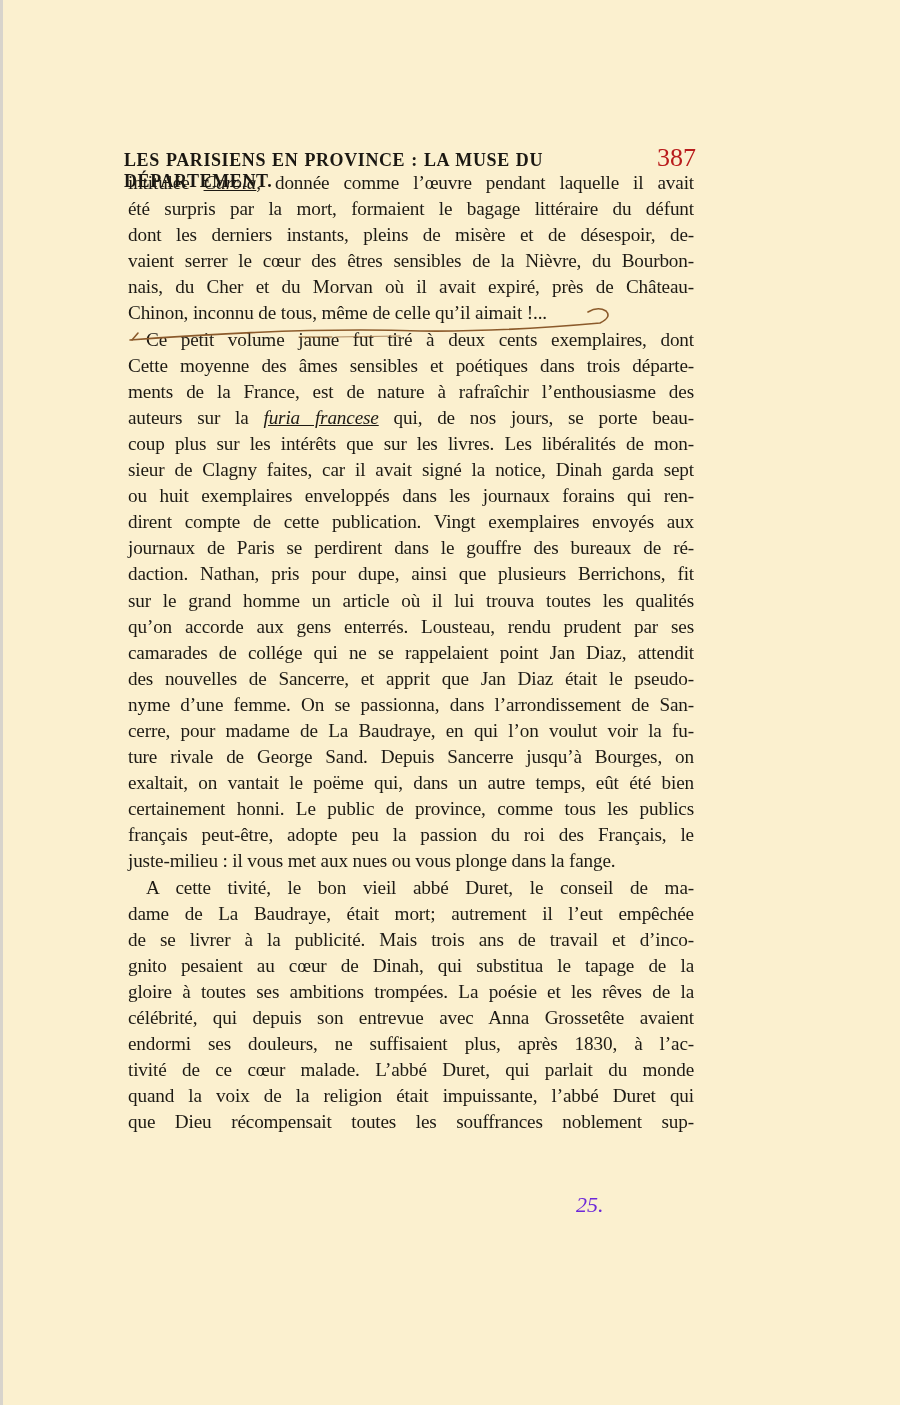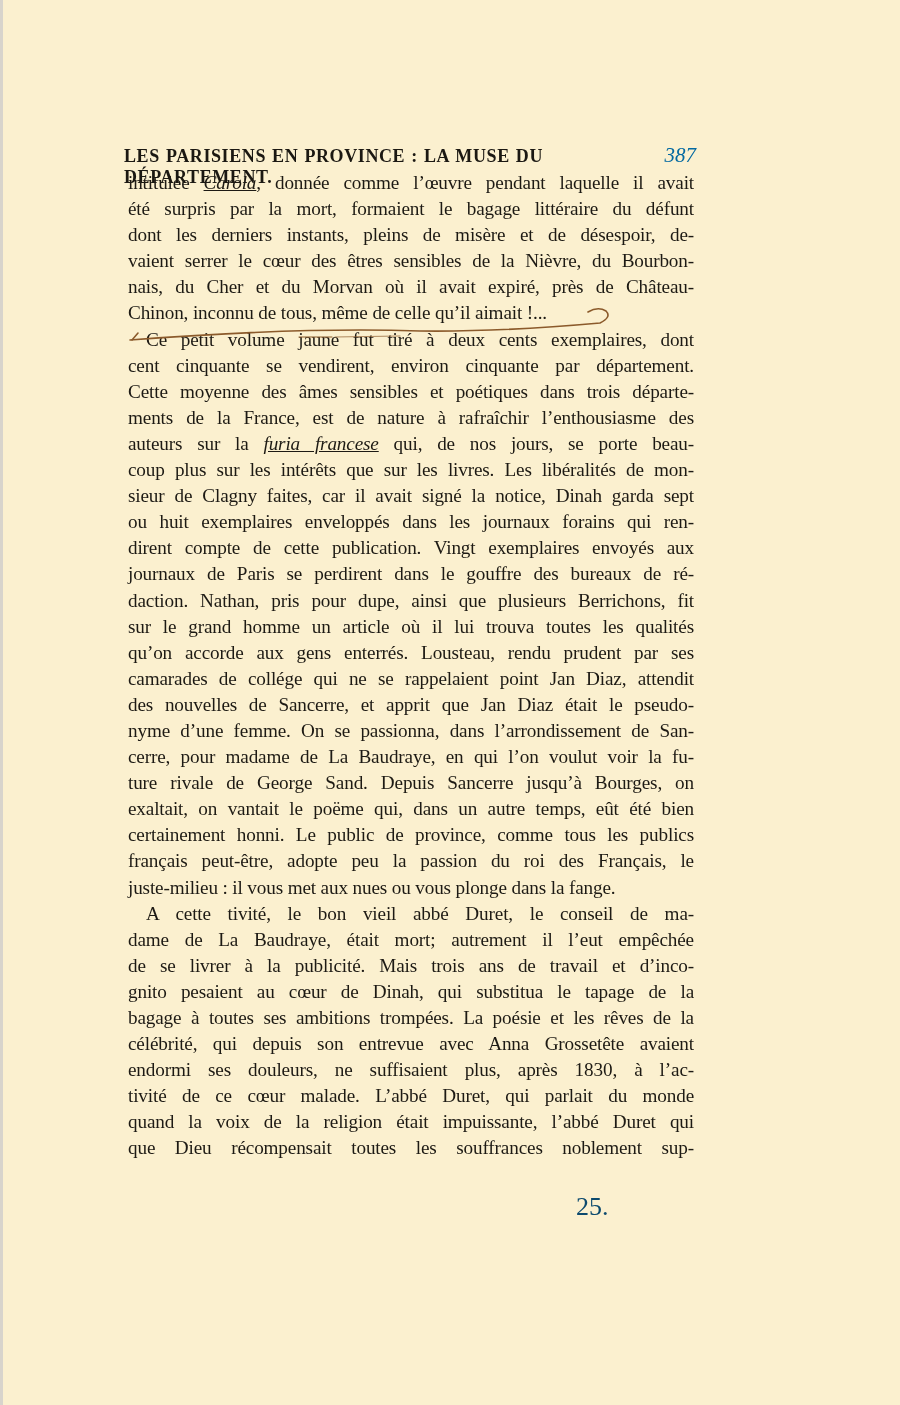--- a/index.html
+++ b/index.html
@@ -34,23 +34,22 @@
   .running-title {
     font-family: "Liberation Serif", serif;
     font-weight: bold;
     font-size: 18px;
     letter-spacing: 0.6px;
     word-spacing: 1px;
     color: #1b1812;
   }
   .page-number {
     font-family: "Liberation Serif", serif;
-    font-size: 21px;
-    color: #0369a1;
-    font-style: italic;
+    font-size: 26px;
+    color: #b91c1c;
   }
   .text-block {
     position: absolute;
     left: 128px;
     top: 170px;
     width: 566px;
   }
   .line {
     height: 26.1px;
     line-height: 26.1px;
@@ -67,22 +66,23 @@
     padding-left: 18px;
   }
   .line em {
     font-style: italic;
     text-decoration: underline;
   }
   .signature {
     position: absolute;
     left: 576px;
     top: 1192px;
-    font-size: 26px;
-    color: #0c4a6e;
+    font-size: 22px;
+    color: #6d28d9;
+    font-style: italic;
   }
   .pen-mark {
     position: absolute;
     left: 0; top: 0;
     width: 900px; height: 1405px;
     pointer-events: none;
   }
 </style>
 </head>
 <body>
@@ -95,21 +95,20 @@
 </div>
 
 <div class="text-block">
   <div class="line"><span>intitulée </span><em>Carola</em><span>, donnée comme l’œuvre pendant laquelle il avait</span></div>
   <div class="line">été surpris par la mort, formaient le bagage littéraire du défunt</div>
   <div class="line">dont les derniers instants, pleins de misère et de désespoir, de-</div>
   <div class="line">vaient serrer le cœur des êtres sensibles de la Nièvre, du Bourbon-</div>
   <div class="line">nais, du Cher et du Morvan où il avait expiré, près de Château-</div>
   <div class="line last">Chinon, inconnu de tous, même de celle qu’il aimait !...</div>
   <div class="line indent">Ce petit volume jaune fut tiré à deux cents exemplaires, dont</div>
-  <div class="line">cent cinquante se vendirent, environ cinquante par département.</div>
   <div class="line">Cette moyenne des âmes sensibles et poétiques dans trois départe-</div>
   <div class="line">ments de la France, est de nature à rafraîchir l’enthousiasme des</div>
   <div class="line"><span>auteurs sur la </span><em>furia francese</em><span> qui, de nos jours, se porte beau-</span></div>
   <div class="line">coup plus sur les intérêts que sur les livres. Les libéralités de mon-</div>
   <div class="line">sieur de Clagny faites, car il avait signé la notice, Dinah garda sept</div>
   <div class="line">ou huit exemplaires enveloppés dans les journaux forains qui ren-</div>
   <div class="line">dirent compte de cette publication. Vingt exemplaires envoyés aux</div>
   <div class="line">journaux de Paris se perdirent dans le gouffre des bureaux de ré-</div>
   <div class="line">daction. Nathan, pris pour dupe, ainsi que plusieurs Berrichons, fit</div>
   <div class="line">sur le grand homme un article où il lui trouva toutes les qualités</div>
@@ -120,21 +119,21 @@
   <div class="line">cerre, pour madame de La Baudraye, en qui l’on voulut voir la fu-</div>
   <div class="line">ture rivale de George Sand. Depuis Sancerre jusqu’à Bourges, on</div>
   <div class="line">exaltait, on vantait le poëme qui, dans un autre temps, eût été bien</div>
   <div class="line">certainement honni. Le public de province, comme tous les publics</div>
   <div class="line">français peut-être, adopte peu la passion du roi des Français, le</div>
   <div class="line last">juste-milieu : il vous met aux nues ou vous plonge dans la fange.</div>
   <div class="line indent">A cette tivité, le bon vieil abbé Duret, le conseil de ma-</div>
   <div class="line">dame de La Baudraye, était mort; autrement il l’eut empêchée</div>
   <div class="line">de se livrer à la publicité. Mais trois ans de travail et d’inco-</div>
   <div class="line">gnito pesaient au cœur de Dinah, qui substitua le tapage de la</div>
-  <div class="line">bagage à toutes ses ambitions trompées. La poésie et les rêves de la</div>
+  <div class="line">gloire à toutes ses ambitions trompées. La poésie et les rêves de la</div>
   <div class="line">célébrité, qui depuis son entrevue avec Anna Grossetête avaient</div>
   <div class="line">endormi ses douleurs, ne suffisaient plus, après 1830, à l’ac-</div>
   <div class="line">tivité de ce cœur malade. L’abbé Duret, qui parlait du monde</div>
   <div class="line">quand la voix de la religion était impuissante, l’abbé Duret qui</div>
   <div class="line">que Dieu récompensait toutes les souffrances noblement sup-</div>
 </div>
 
 <div class="signature">25.</div>
 
 <svg class="pen-mark" viewBox="0 0 900 1405">

